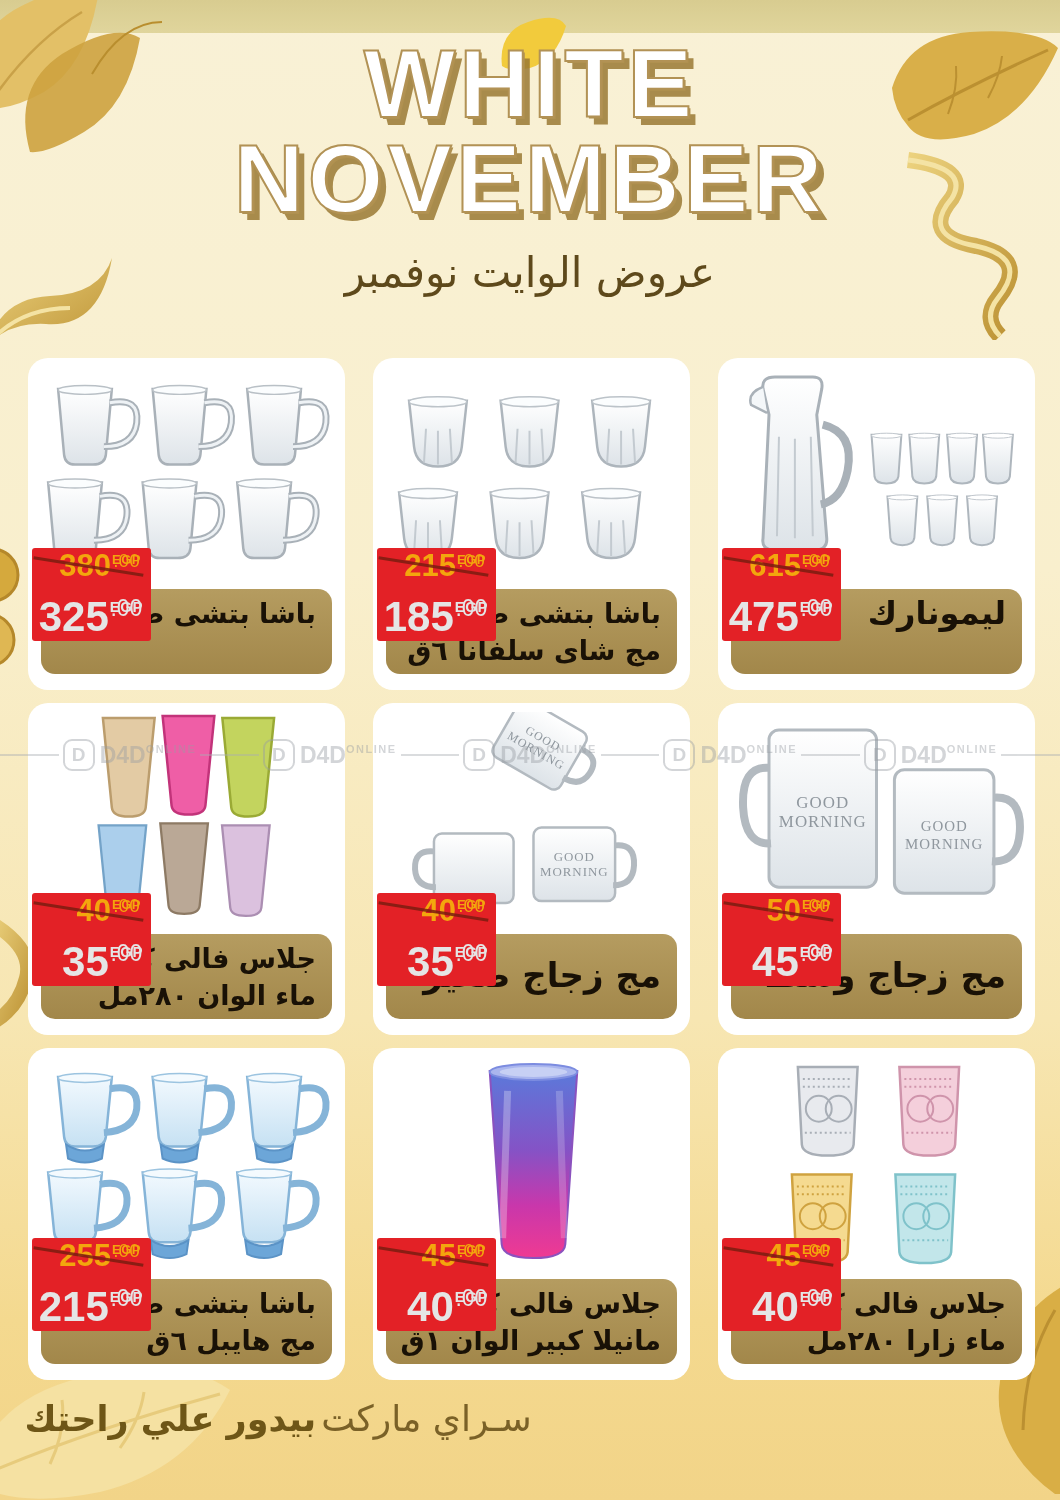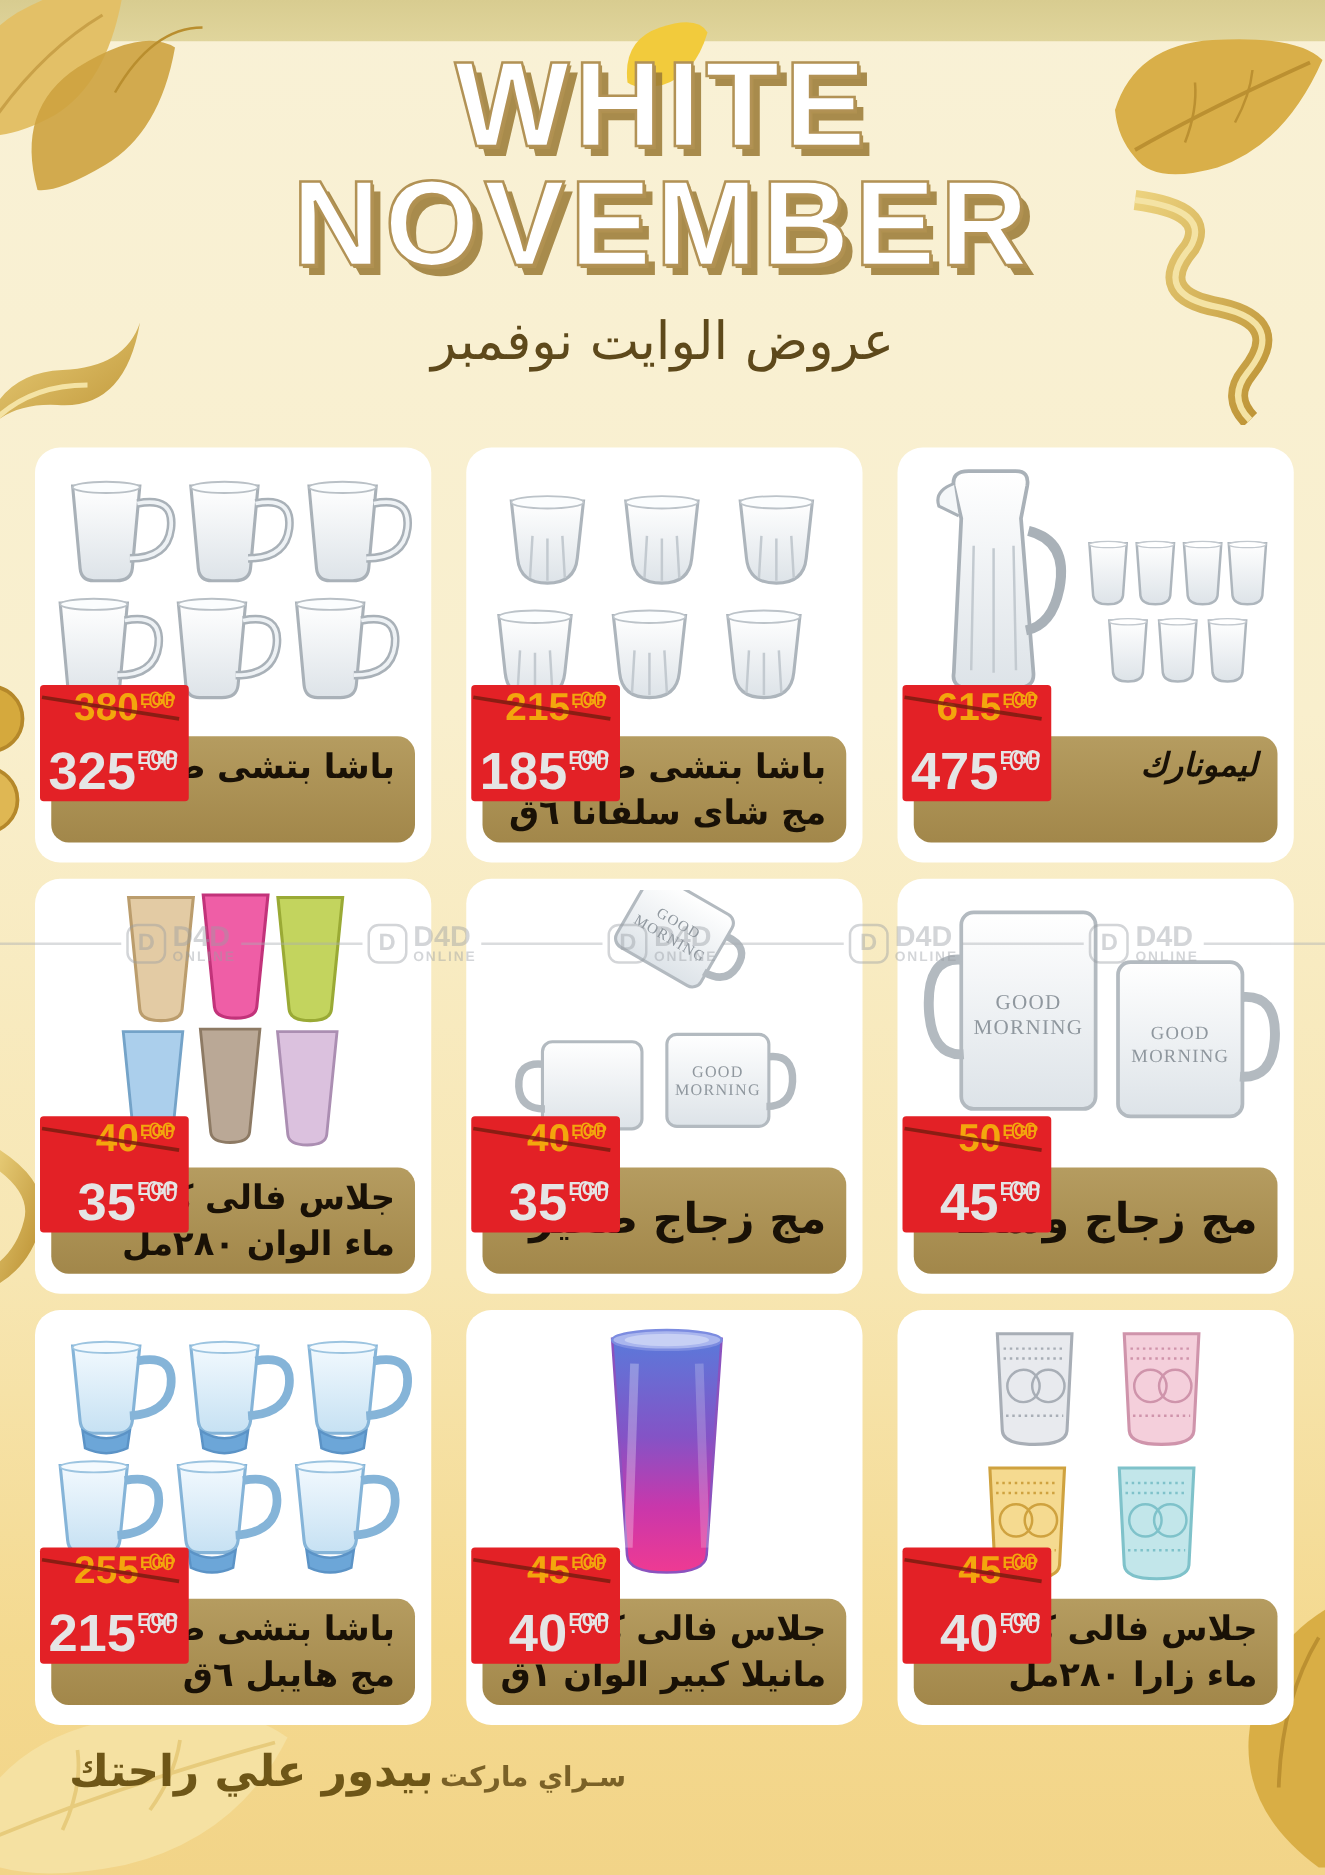--- a/index.html
+++ b/index.html
@@ -36,21 +36,21 @@
     display:flex; align-items:center; justify-content:center; }
 
   .plate {
     position:absolute; left:13px; top:231px; width:291px; height:85px;
     background:linear-gradient(180deg,#b59c60,#a2874a);
     border-radius:14px; direction:rtl; text-align:right;
     padding:6px 16px 0 10px; color:#191106;
   }
   .plate .l1 { font-size:27px; font-weight:700; line-height:37px; white-space:nowrap; }
   .plate .l2 { font-size:27px; font-weight:700; line-height:37px; white-space:nowrap; }
-  .plate.big .l1, .plate.big .l2 { font-size:26px;font-style:italic; }
+  .plate.big .l1, .plate.big .l2 { font-size:32px; }
   .plate.single { padding-top:0; }
   .plate.single .l1 { font-size:34px; line-height:83px; }
 
   .badge {
     position:absolute; left:4px; top:190px; width:119px; height:93px;
     background:#e32126; border-radius:3px; z-index:3;
     display:flex; flex-direction:column; justify-content:space-between;
     padding:5px 8px 6px 6px;
     font-family:"Liberation Sans", sans-serif;
   }
@@ -73,28 +73,28 @@
   .price.new .dec { font-size:23px; }
 
   
   .wm-row { position:absolute; left:0; top:731px; width:1060px; height:48px;
     display:flex; align-items:center; z-index:4; opacity:.42; }
   .wm-line { flex:1; height:2px; background:#a9adb2; }
   .wm-logo { display:flex; align-items:center; gap:5px; color:#989da3; padding:0 4px; }
   .wm-badge { width:32px; height:32px; border:2.5px solid #989da3; border-radius:9px;
     display:flex; align-items:center; justify-content:center;
     font-weight:700; font-size:19px; font-family:"Liberation Sans",sans-serif; }
-  .wm-text { display:flex; flex-direction:column; line-height:1; }
+  .wm-text { display:flex; flex-direction:row; line-height:1; }
   .wm-name { font-family:"Liberation Sans",sans-serif; font-weight:700; font-size:23px; }
   .wm-sub { font-family:"Liberation Sans",sans-serif; font-weight:700; font-size:11px; letter-spacing:1.5px; }
 
   
   .footer { position:absolute; left:18px; top:1398px; width:520px; text-align:center;
     direction:rtl; color:#7a6127; z-index:2; }
-  .footer .store { font-size:22px; font-weight:700; }
+  .footer .store { font-size:36px; font-weight:400; }
   .footer .slogan { font-size:35px; font-weight:700; color:#6e5617; }
 
   .gmtxt { font-family:"Liberation Serif", serif; fill:#8f979e; letter-spacing:1px; }
 </style>
 </head>
 <body>
 
 <svg width="0" height="0" style="position:absolute" aria-hidden="true">
   <defs>
     <linearGradient id="gGlass" x1="0" y1="0" x2="0" y2="1">

